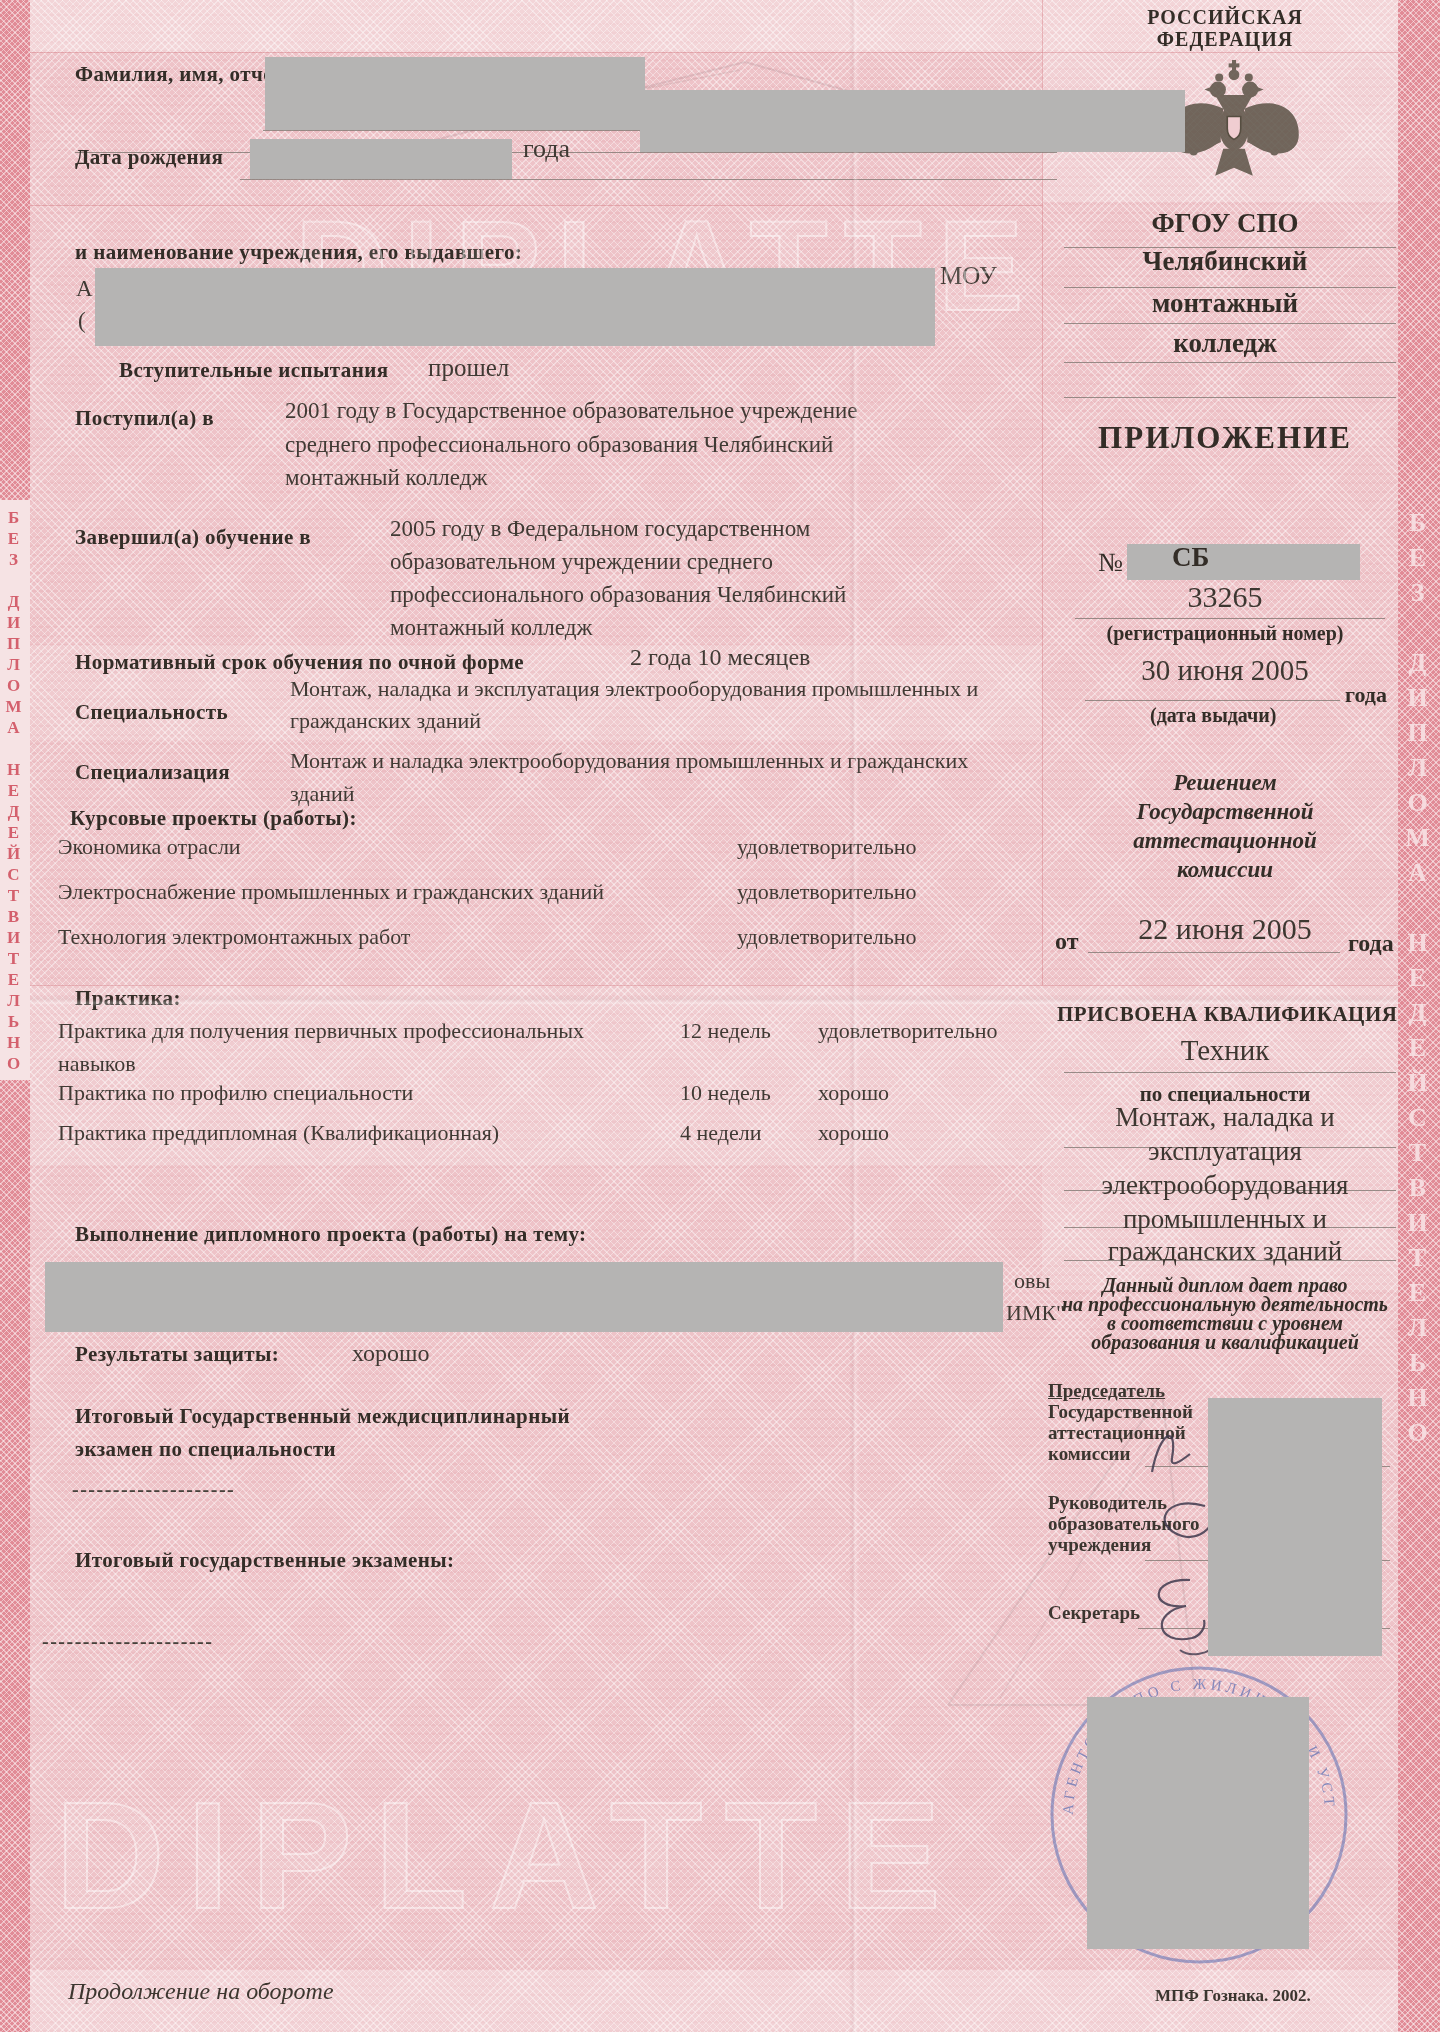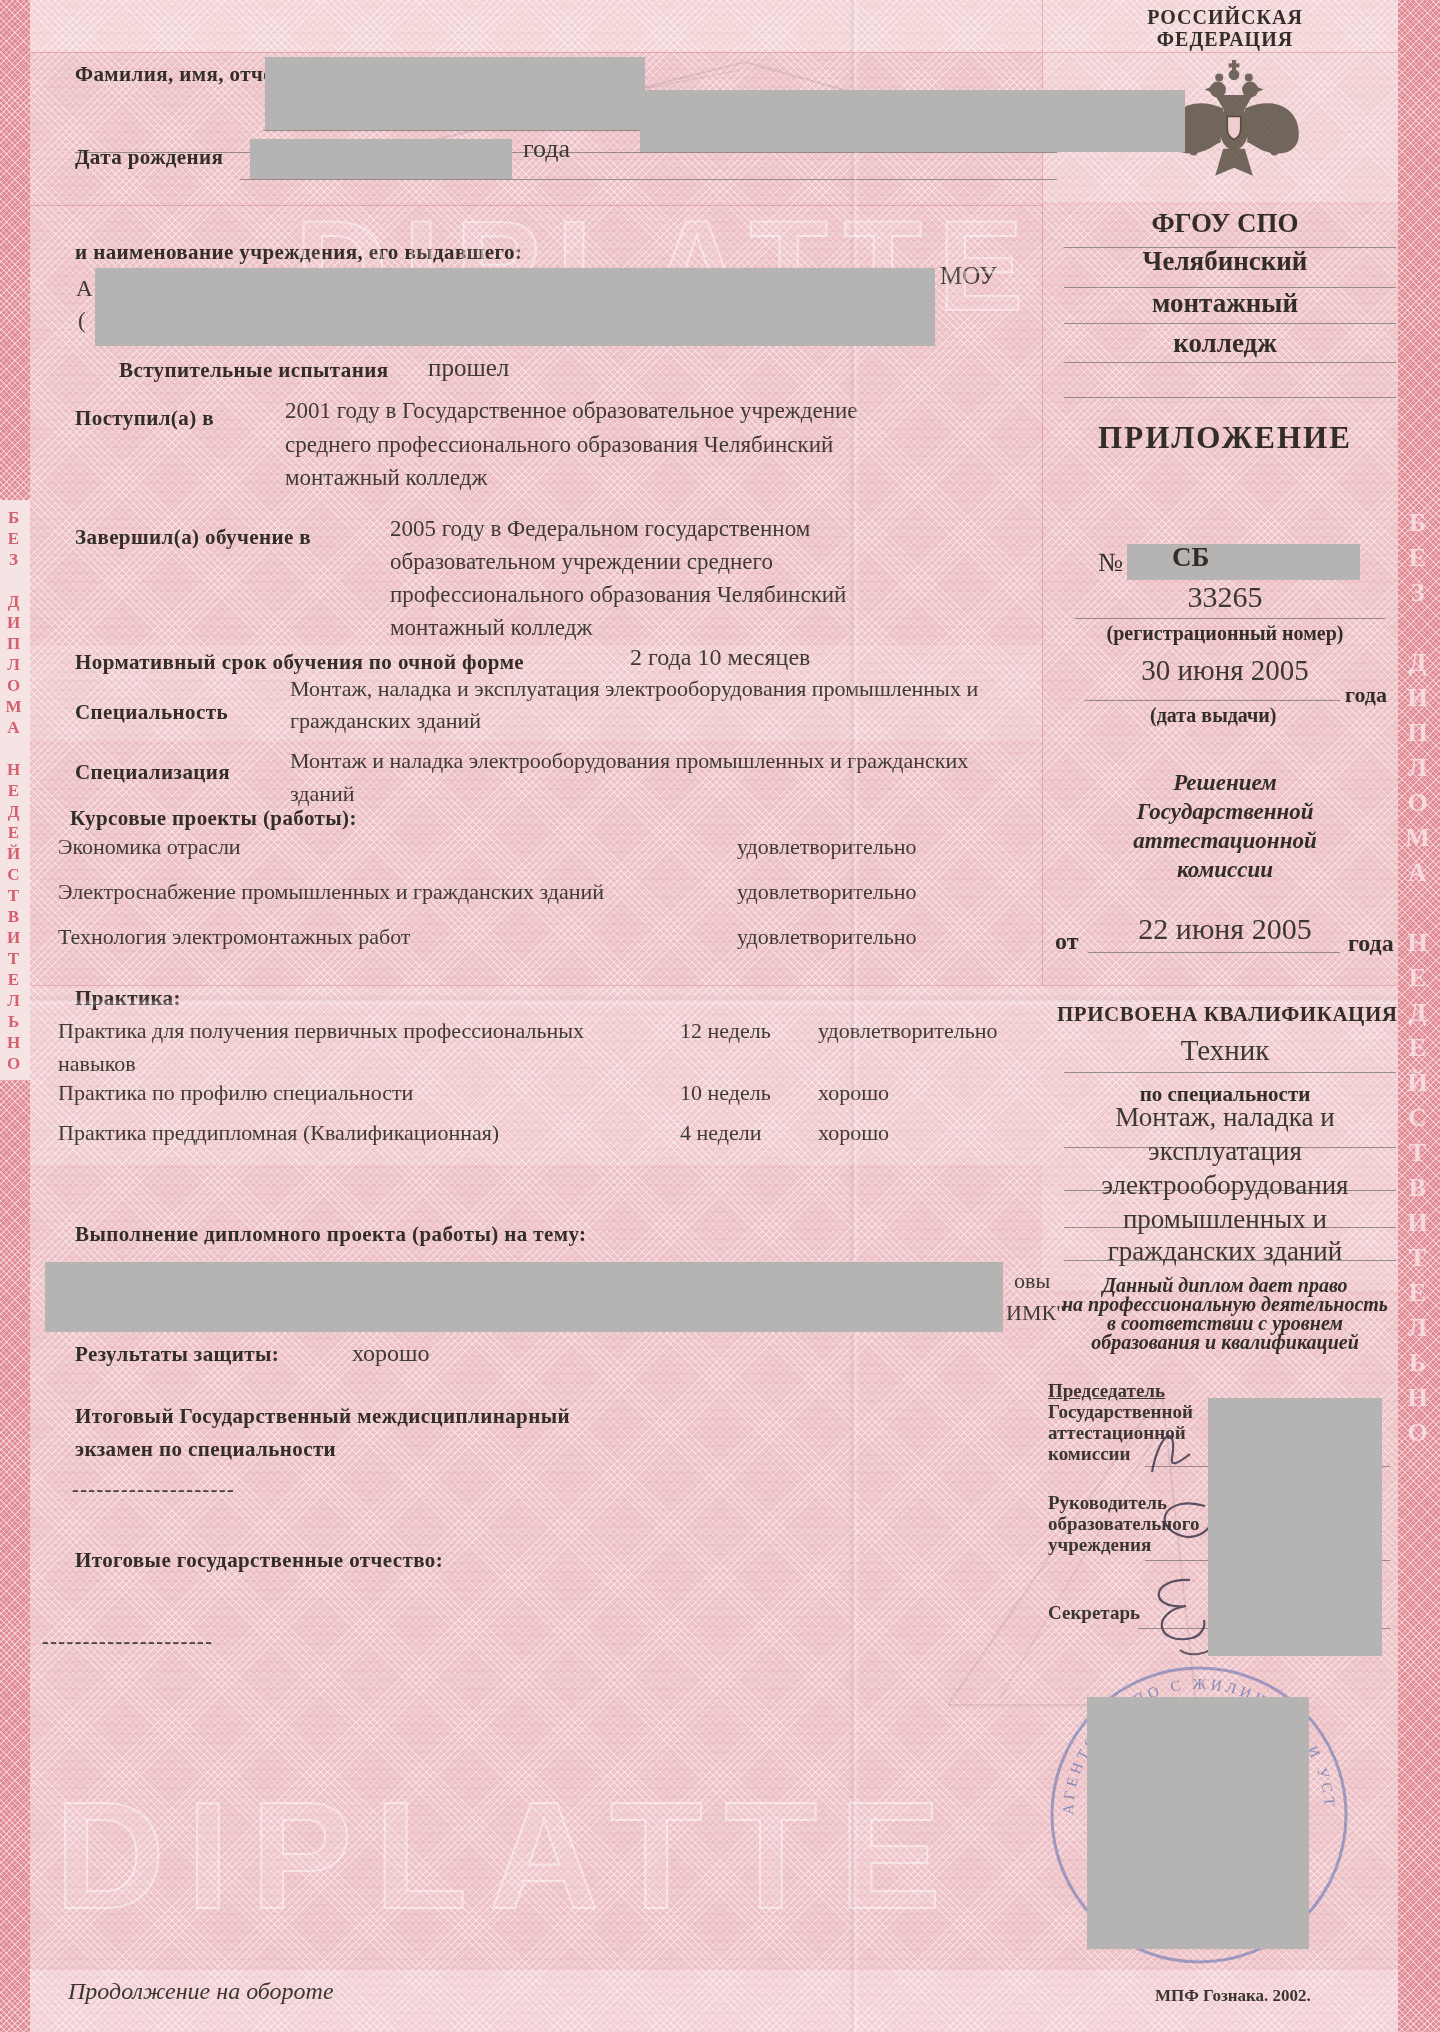--- a/index.html
+++ b/index.html
@@ -130,21 +130,21 @@
   <div class="val" style="left:1014px;top:1268px;font-size:22px;">овы</div>
   <div class="val" style="left:1006px;top:1300px;font-size:22px;">ИМК"</div>
 
   <div class="lbl" style="left:75px;top:1342px;">Результаты защиты:</div>
   <div class="val" style="left:352px;top:1340px;font-size:24px;">хорошо</div>
 
   <div class="lbl" style="left:75px;top:1404px;">Итоговый Государственный междисциплинарный</div>
   <div class="lbl" style="left:75px;top:1437px;">экзамен по специальности</div>
   <div class="dashes" style="left:72px;top:1478px;">--------------------</div>
 
-  <div class="lbl" style="left:75px;top:1548px;">Итоговые государственные отчество:</div>
+  <div class="lbl" style="left:75px;top:1548px;">Итоговый государственные экзамены:</div>
   <div class="dashes" style="left:42px;top:1630px;">---------------------</div>
 
   <div class="val it" style="left:68px;top:1978px;font-size:24px;color:#3c362f;text-align:right;">Продолжение на обороте</div>
 
   <div class="rc" style="top:6px;font-size:20px;font-weight:700;letter-spacing:1px;">РОССИЙСКАЯ</div>
   <div class="rc" style="top:28px;font-size:20px;font-weight:700;letter-spacing:1px;">ФЕДЕРАЦИЯ</div>
 
   <svg class="abs" style="left:1152px;top:60px;" width="164" height="148" viewBox="0 0 120 110">
     <g fill="#564e41" opacity="0.82">
       <rect x="58.5" y="0" width="3" height="8"></rect>

